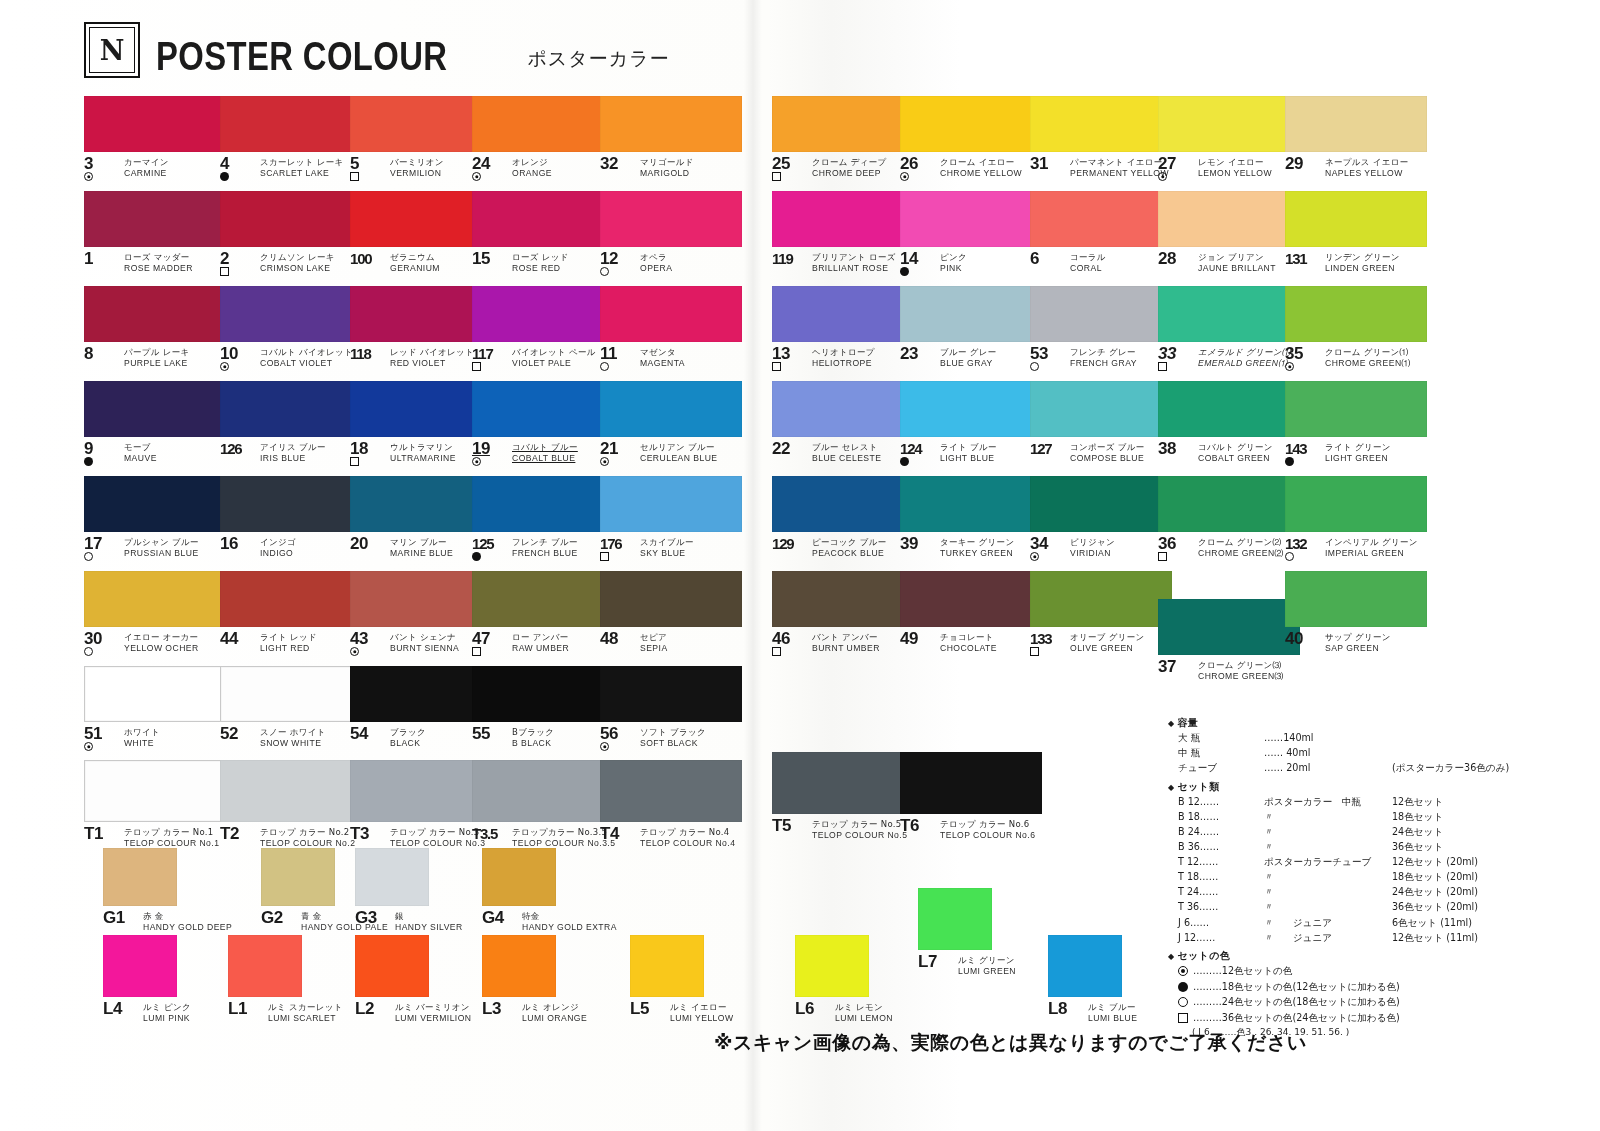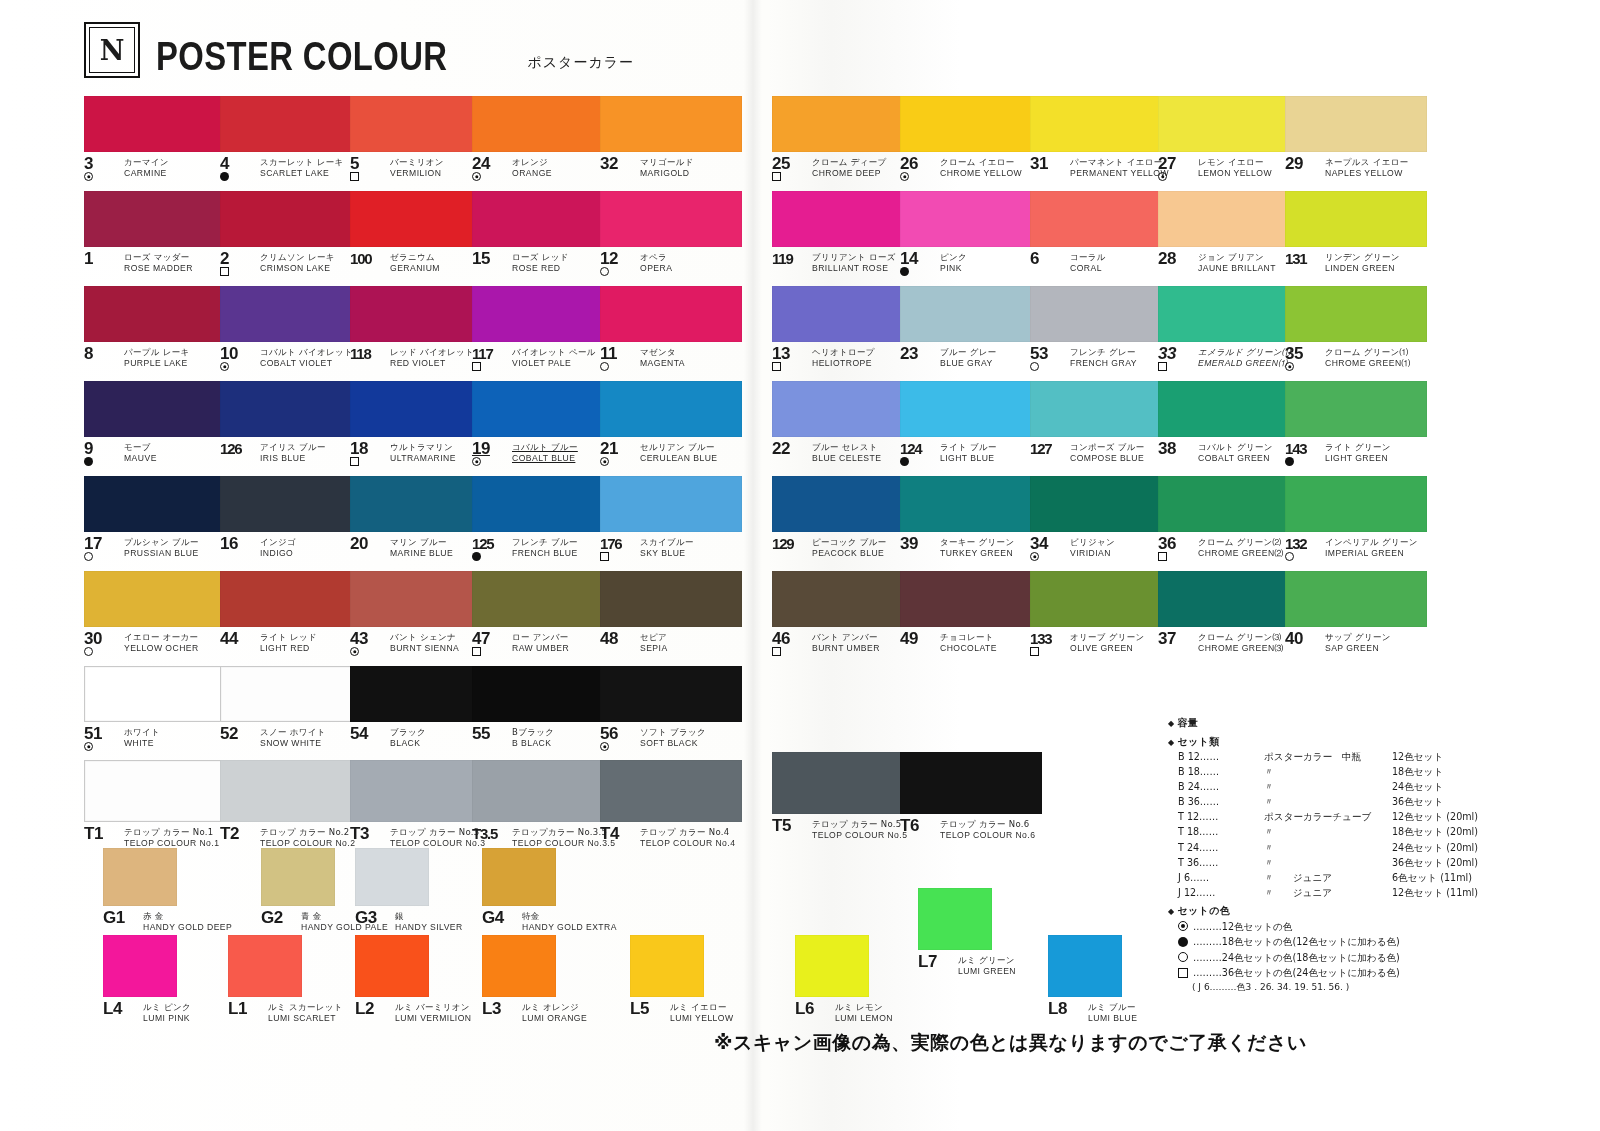--- a/index.html
+++ b/index.html
@@ -35,21 +35,21 @@
     font-family:"DejaVu Serif", serif;font-weight:700;font-size:27px;line-height:1;
   }
   .brand-title{
     font-family:"Liberation Sans", sans-serif;
     font-weight:700;font-size:40px;letter-spacing:0.5px;
     transform:scaleX(0.82);transform-origin:left bottom;
     line-height:1;margin-bottom:2px;
   }
   .brand-jp{
     font-family:"DejaVu Sans", sans-serif;
-    font-size:14px;letter-spacing:1px;margin-bottom:6px;color:#222;
+    font-size:19px;letter-spacing:1px;margin-bottom:6px;color:#222;
   }
   .cell{position:absolute;}
   .chip{
     width:142px;height:56px;
     box-shadow:0 0 0 0.5px rgba(0,0,0,0.06) inset;
   }
   .chip.outlined{border:1px solid #c9c9c9;box-sizing:border-box;}
   .cap{
     margin-top:5px;display:flex;align-items:flex-start;gap:6px;
     height:26px;
@@ -923,21 +923,21 @@
         <div class="num-wrap">
           <span class="num small">133</span>
           <span class="mark sq-open"></span>
         </div>
         <div class="names">
           <span class="jp">オリーブ  グリーン</span>
           <span class="en">OLIVE   GREEN</span>
         </div>
       </div>
     </div>
-    <div class="cell" style="left: 1158px; top: 571px;">
+    <div class="cell" style="left: 1158px; top: 599px;">
       <div class="chip" style="background: rgb(12, 111, 98);"></div>
       <div class="cap">
         <div class="num-wrap">
           <span class="num">37</span>
         </div>
         <div class="names">
           <span class="jp">クローム  グリーン⑶</span>
           <span class="en">CHROME  GREEN⑶</span>
         </div>
       </div>
@@ -1181,20 +1181,37 @@
           <span class="en">LUMI  BLUE</span>
         </div>
       </div>
     </div>
   </div>
 
 <div class="info">
 
   <div class="blk">
     <h4>容量</h4>
+    <div id="capacity-rows">
+        <div class="row">
+          <span class="c1">大    瓶</span>
+          <span class="c2">……140ml</span>
+          <span class="c3"></span>
+        </div>
+        <div class="row">
+          <span class="c1">中    瓶</span>
+          <span class="c2">…… 40ml</span>
+          <span class="c3"></span>
+        </div>
+        <div class="row">
+          <span class="c1">チューブ</span>
+          <span class="c2">…… 20ml</span>
+          <span class="c3">(ポスターカラー36色のみ)</span>
+        </div>
+      </div>
   </div>
 
   <div class="blk">
     <h4>セット類</h4>
     <div id="sets-rows">
         <div class="row">
           <span class="c1">B 12……</span>
           <span class="c2">ポスターカラー　中瓶</span>
           <span class="c3">12色セット</span>
         </div>

